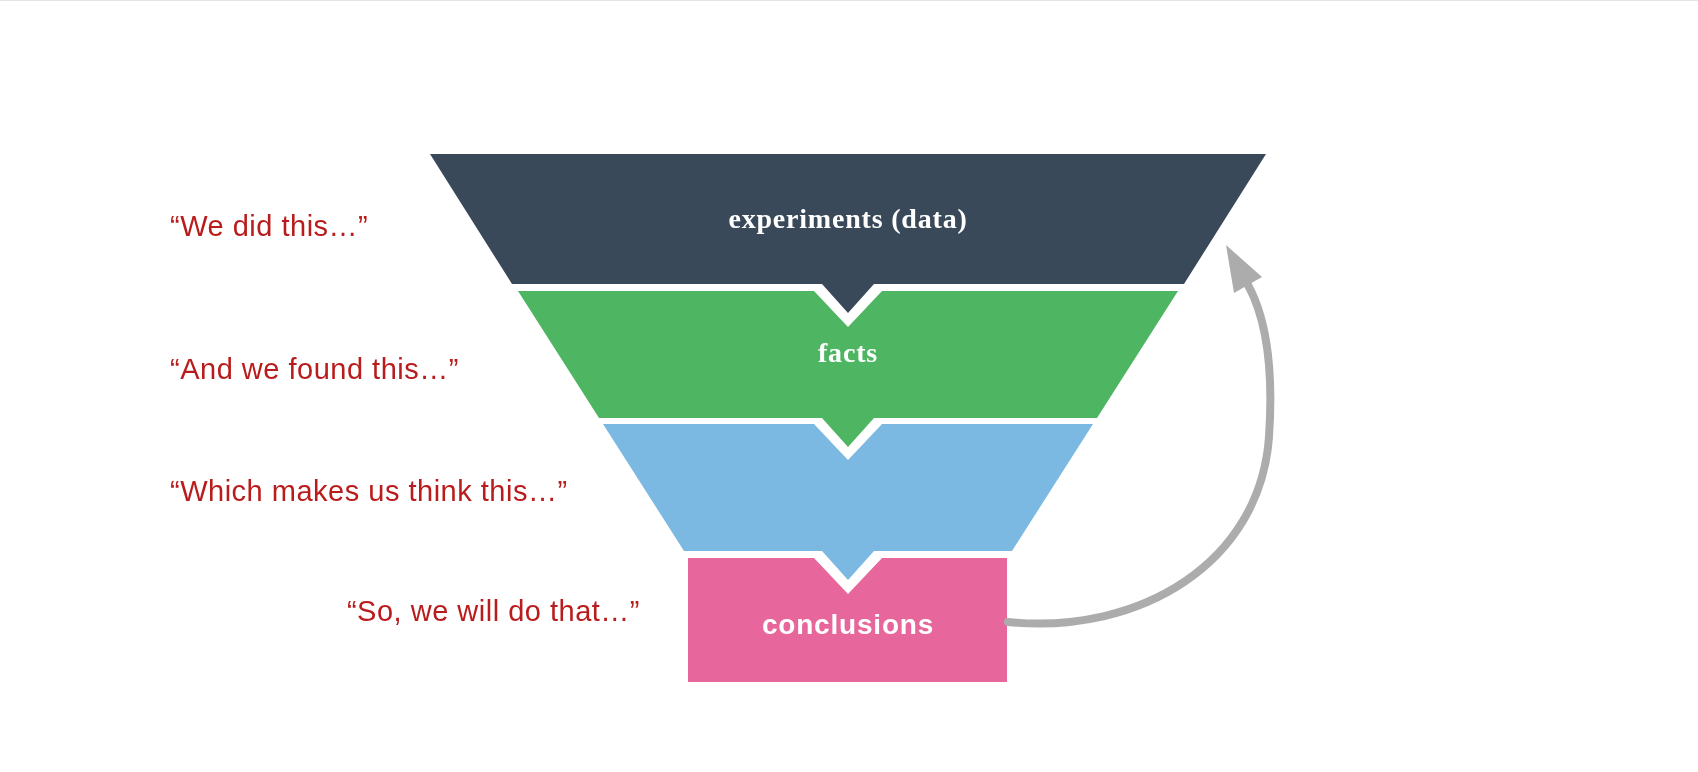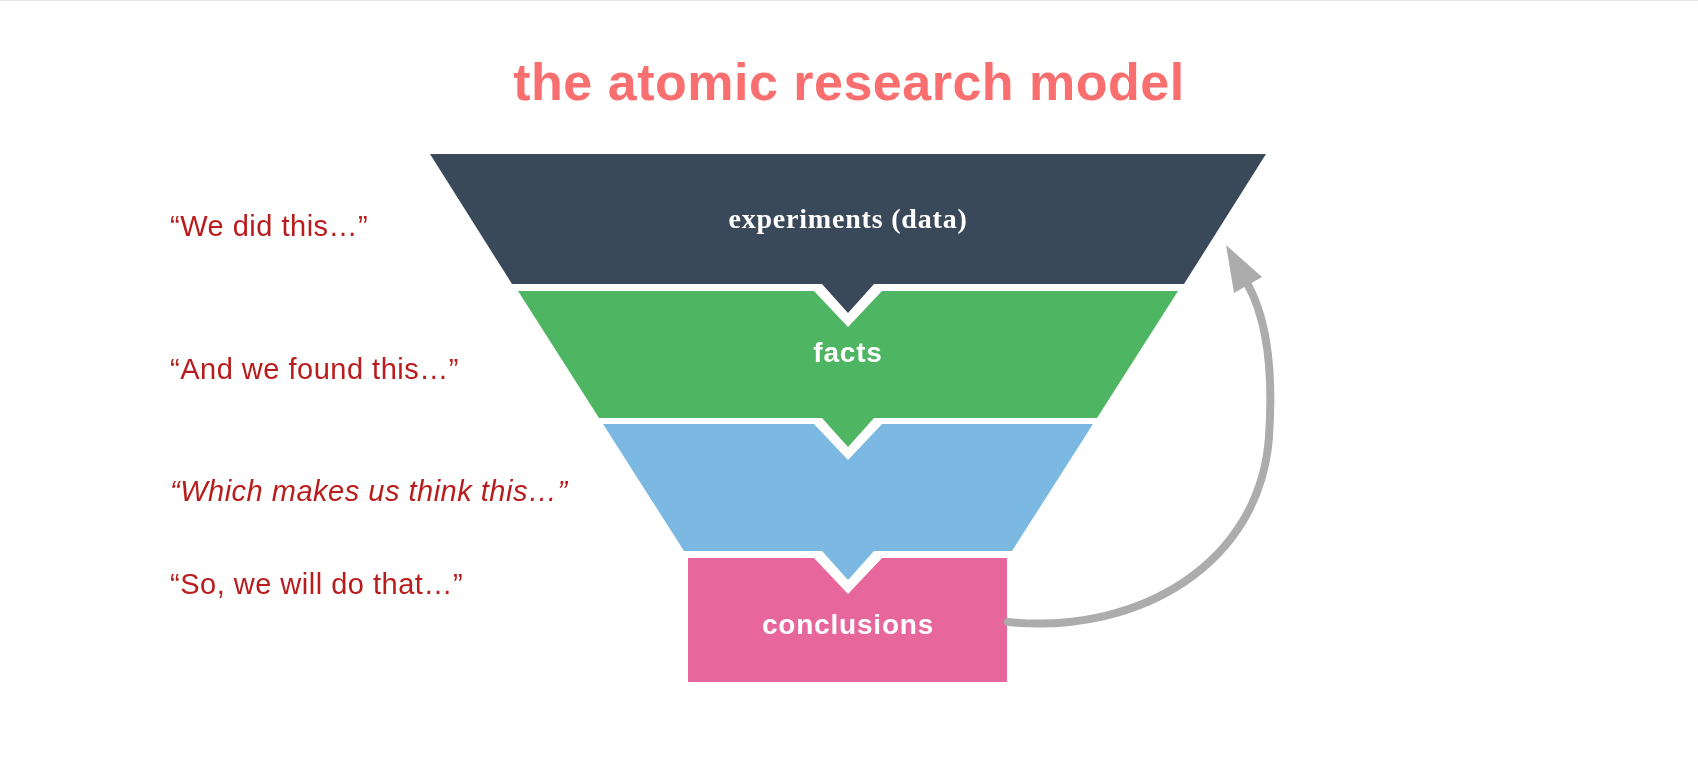--- a/index.html
+++ b/index.html
@@ -40,46 +40,45 @@
     width: 470px;
     height: 36px;
     font-size: 29px;
     line-height: 36px;
     color: #b91c1c;
     letter-spacing: 0.5px;
     white-space: nowrap;
   }
   .annotation.a1 { top: 207px; }
   .annotation.a2 { top: 342px; margin-top: 8px; }
-  .annotation.a3 { top: 472px; font-style: italic; }
-  .annotation.a4 { top: 565px; }
+  .annotation.a3 { top: 472px; }
+  .annotation.a4 { top: 592px; text-align: right; }
   .layer-label {
     position: absolute;
     left: 598px;
     width: 500px;
     height: 36px;
     text-align: center;
     font-size: 28px;
     line-height: 36px;
     font-weight: 700;
     letter-spacing: 0.8px;
     color: #ffffff;
     white-space: nowrap;
   }
   .layer-label.l1 { top: 200px; font-family: Liberation Serif, serif; }
-  .layer-label.l2 { top: 334px; }
+  .layer-label.l2 { top: 334px; font-family: Liberation Serif, serif; }
   .layer-label.l3 { top: 470px; }
   .layer-label.l4 { top: 606px; }
 </style>
 </head>
 <body>
 
 <div class="canvas">
 
-  <h1 class="title">the atomic research model</h1>
 
   <svg class="funnel-svg" width="1698" height="772" viewBox="0 0 1698 772">
 
     <polygon points="430,153 1266,153 1184,283 874,283 848,312 822,283 512,283" fill="#3a495a"></polygon>
 
     <polygon points="518,290 814,290 848,326 882,290 1178,290 1097,417 874,417 848,446 822,417 599,417" fill="#4eb562"></polygon>
 
     <polygon points="603,423 814,423 848,459 882,423 1093,423 1012,550 874,550 848,579 822,550 684,550" fill="#7cb9e2"></polygon>
 
     <polygon points="688,557 814,557 848,593 882,557 1007,557 1007,681 688,681" fill="#e7679c"></polygon>

